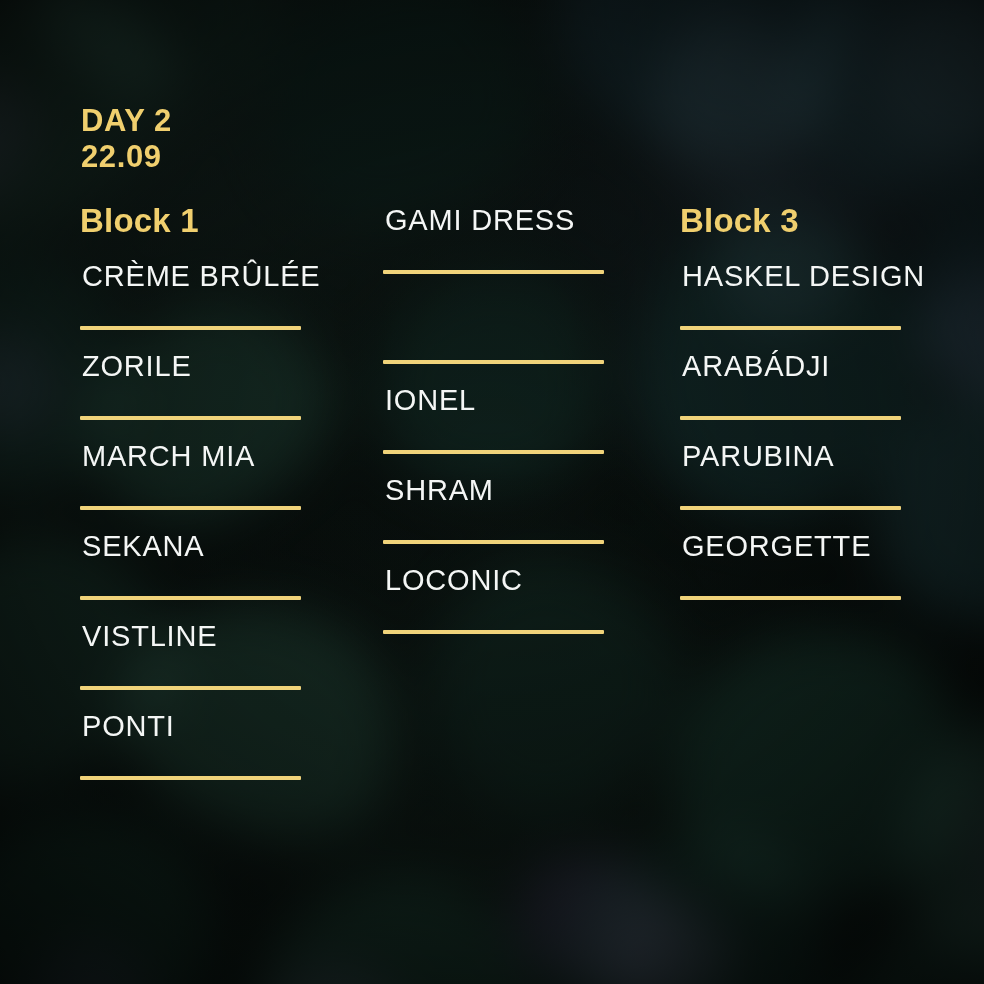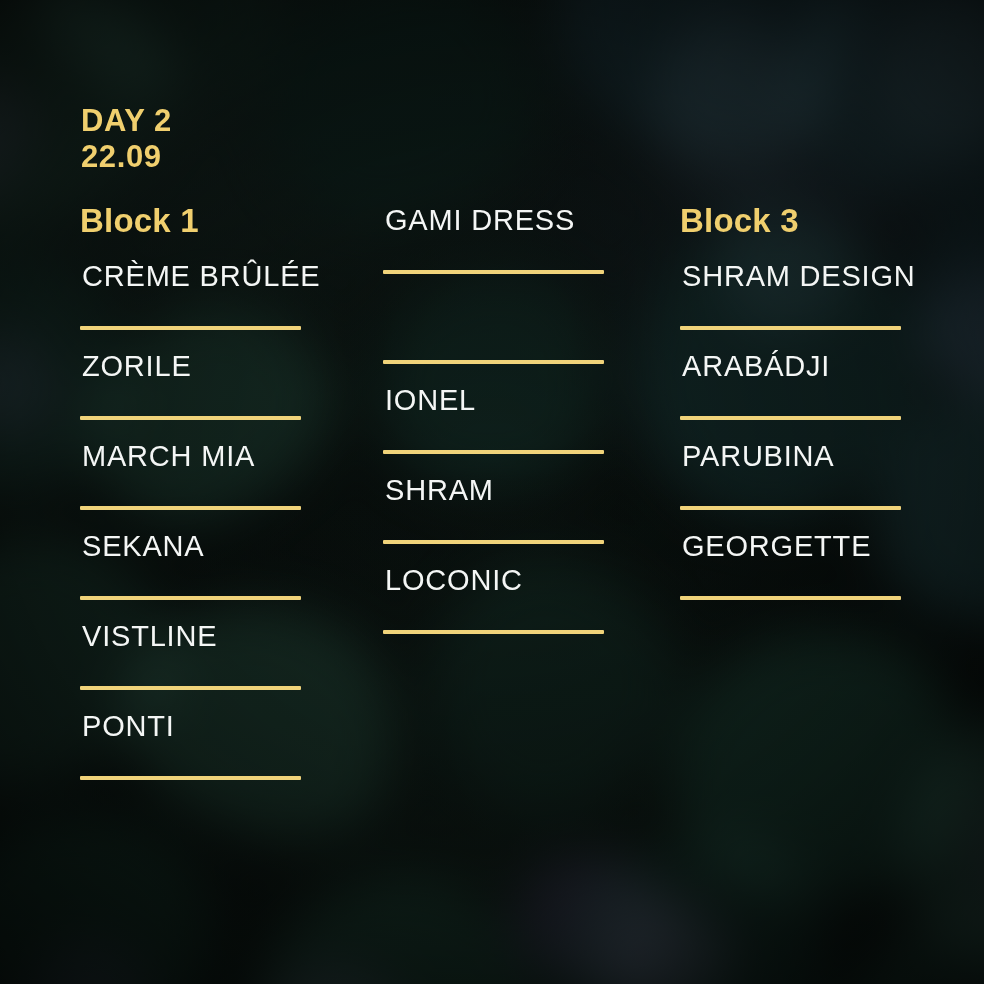--- a/index.html
+++ b/index.html
@@ -235,21 +235,21 @@
             <span class="act-name">LOCONIC</span>
             <span class="rule"></span>
           </li>
         </ul>
       </div>
 
       <div class="column col-3">
         <h2 class="block-title">Block 3</h2>
         <ul class="lineup">
           <li class="lineup-item">
-            <span class="act-name">SHRAM DESIGN</span>
+            <span class="act-name">HASKEL DESIGN</span>
             <span class="rule"></span>
           </li>
           <li class="lineup-item">
             <span class="act-name">ARABÁDJI</span>
             <span class="rule"></span>
           </li>
           <li class="lineup-item">
             <span class="act-name">PARUBINA</span>
             <span class="rule"></span>
           </li>

